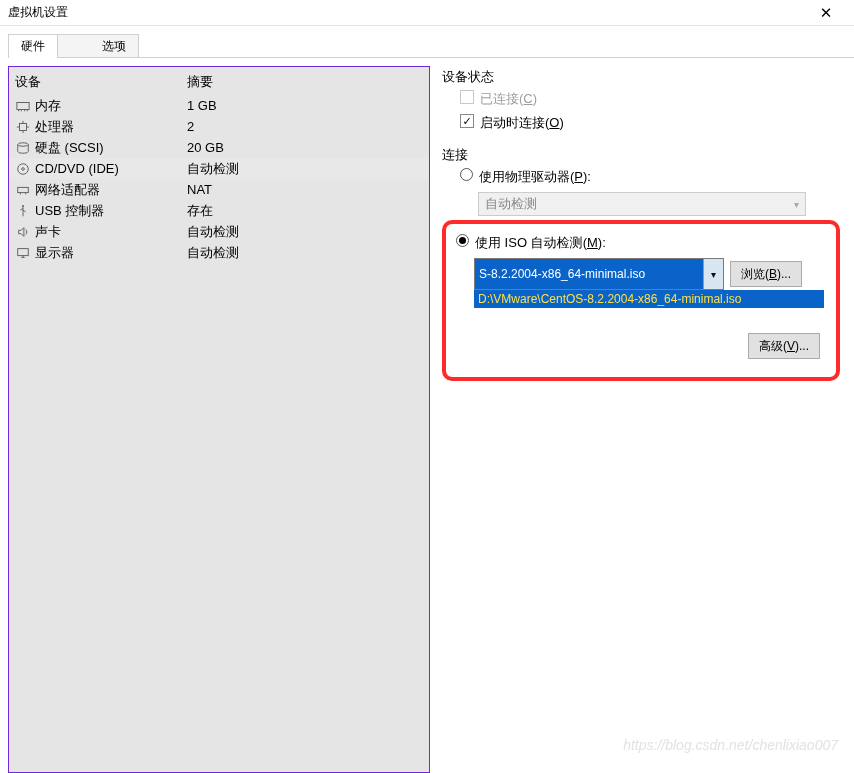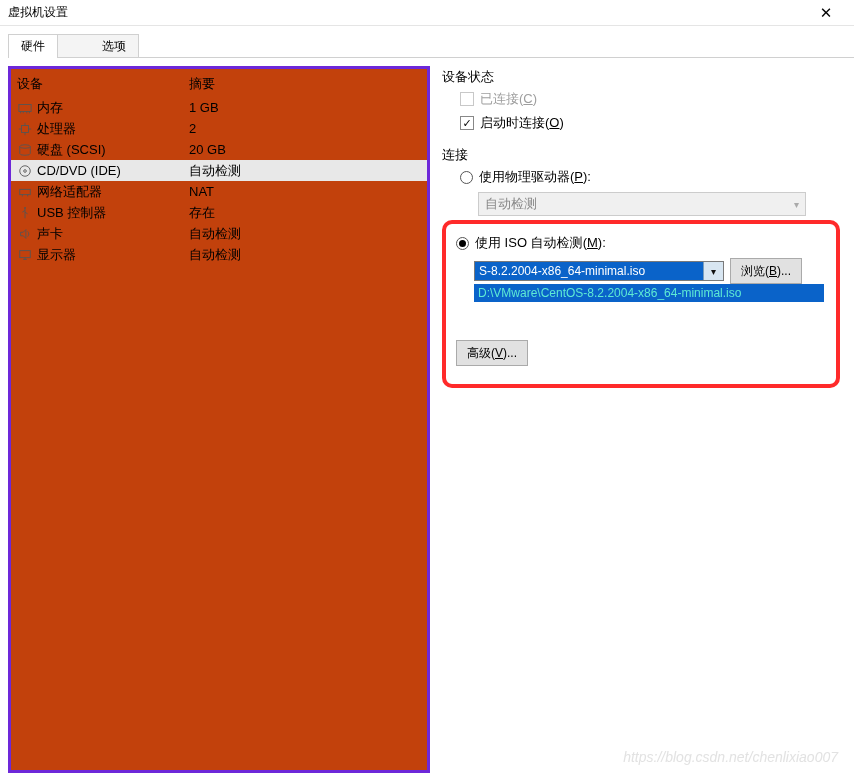--- a/index.html
+++ b/index.html
@@ -60,22 +60,22 @@
   border-bottom: 1px solid #d0d0d0;
 }
 .panels {
   flex: 1;
   display: flex;
   gap: 12px;
   padding-top: 8px;
 }
 .left-panel {
   width: 447px;
-  border: 3px solid #6d28d9;
-  background: #c2410c;
+  border: 1px solid #6d28d9;
+  background: #e5e5e5;
   display: flex;
   flex-direction: column;
 }
 .hw-header, .hw-row {
   display: flex;
   padding: 2px 6px;
   align-items: center;
   font-size: 13px;
 }
 .hw-header {
@@ -93,21 +93,21 @@
 .hw-icon svg { width: 14px; height: 14px; }
 .right-panel {
   flex: 1;
   padding: 2px 6px 0 0;
   font-size: 13px;
 }
 .group { margin-bottom: 14px; }
 .group-title { margin-bottom: 4px; }
 .group-body { padding-left: 18px; }
 .chk-row, .rad-row {
-  display: flex; align-items: center; gap: 6px;
+  display: flex; gap: 6px;
   margin-bottom: 6px;
   cursor: pointer;
 }
 .chk-box {
   width: 14px; height: 14px; border: 1px solid #888; background: #fff;
   display: inline-flex; align-items: center; justify-content: center;
   font-size: 11px; line-height: 1;
 }
 .chk-box.disabled { border-color: #c8c8c8; color: #c8c8c8; }
 .rad-box {
@@ -124,45 +124,45 @@
 }
 .select-disabled .chev { position: absolute; right: 6px; color: #aaa; font-size: 10px; }
 .highlight-box {
   border: 4px solid #ff2a2a;
   border-radius: 10px;
   padding: 10px 12px 18px 10px;
   margin-top: 4px;
 }
 .iso-row { display: flex; align-items: center; gap: 6px; margin-left: 18px; margin-top: 4px; }
 .iso-input {
-  width: 250px; height: 20px; border: 1px solid #7a7a7a;
+  width: 250px; height: 32px; border: 1px solid #7a7a7a;
   background: #fff; position: relative; display: flex; align-items: center;
 }
 .iso-input .sel {
   flex: 1; height: 100%; background: #0a63c9; color: #fff;
   display: flex; align-items: center; padding: 0 4px; font-size: 12px;
   overflow: hidden; white-space: nowrap;
 }
 .iso-input .dd-btn {
   width: 20px; height: 100%; background: #d8e6f2; border-left: 1px solid #7a9ebd;
   display: flex; align-items: center; justify-content: center; cursor: pointer;
   font-size: 10px; color: #111;
 }
 .btn {
   height: 26px; padding: 12px 10px; background: #e1e1e1; border: 1px solid #aaa;
   cursor: pointer; font-size: 12px; display: inline-flex; align-items: center;
 }
 .dropdown-item {
   width: 350px; margin-left: 18px; margin-top: 0;
-  background: #0a63c9; color: #5eead4; padding: 2px 4px; font-size: 12px;
+  background: #0a63c9; color: #fde047; padding: 2px 4px; font-size: 12px;
   white-space: nowrap; overflow: hidden; cursor: pointer;
 }
-.adv-row { display: flex; margin-top: 38px; padding-right: 4px; }
+.adv-row { display: flex; justify-content: flex-end; margin-top: 25px; padding-right: 4px; }
 .watermark {
-  position: absolute; right: 16px; bottom: 8px;
+  position: absolute; right: 16px; bottom: 20px;
   color: #e2e2e2; font-size: 14px; font-style: italic;
   pointer-events: none;
 }
 </style>
 </head>
 <body>
 
 <div class="titlebar">
   <div class="title">虚拟机设置</div>
   <div class="close">✕</div>

